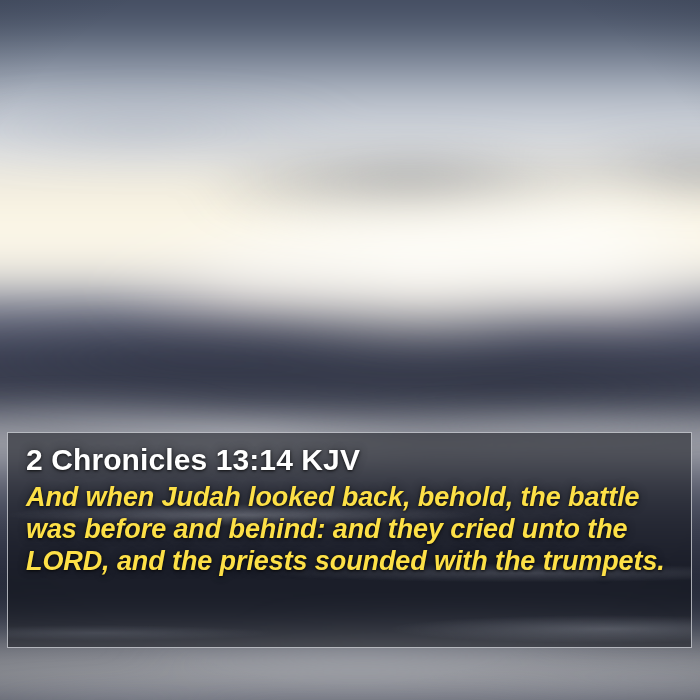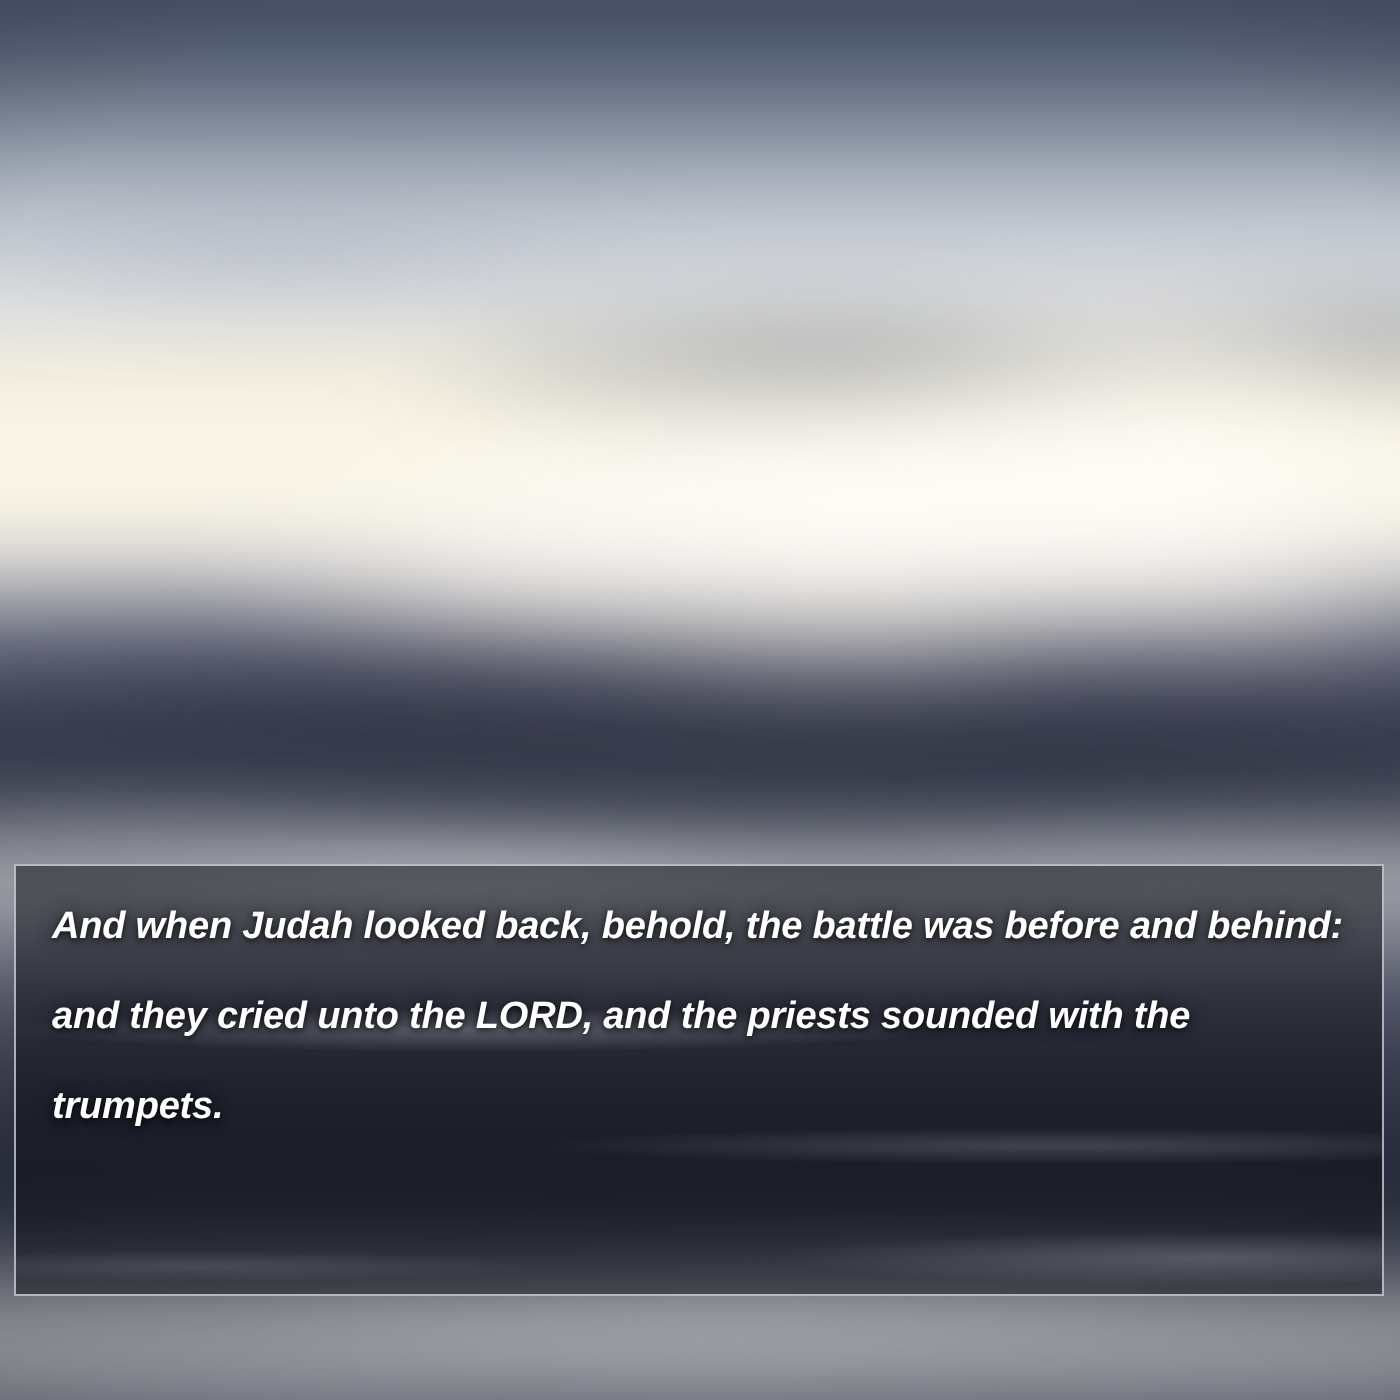--- a/index.html
+++ b/index.html
@@ -148,37 +148,38 @@
     letter-spacing: 0.1px;
     line-height: 38px;
     white-space: nowrap;
     text-shadow: 0 1px 3px rgba(0,0,0,0.75), 0 0 10px rgba(0,0,0,0.45);
   }
 
   #verse-text {
     position: relative;
     margin: 0;
     padding: 0;
-    color: #ffffff;
-    font-size: 19px;
+    color: #fde047;
+    font-size: 27px;
     font-weight: bold;
     font-style: italic;
-    line-height: 45px;
+    line-height: 32px;
     letter-spacing: -0.1px;
     text-shadow: 0 1px 3px rgba(0,0,0,0.75), 0 0 10px rgba(0,0,0,0.45);
   }
 </style>
 </head>
 <body>
 
 <div id="stage">
 
   <div class="bg-layer bg-base bg-blur"></div>
   <div class="bg-layer bg-clouds bg-blur-soft"></div>
   <div class="bg-layer bg-glow bg-blur-soft"></div>
   <div class="bg-layer bg-waves bg-blur"></div>
   <div class="bg-vignette"></div>
 
   <div id="verse-card">
+    <div id="verse-ref">2 Chronicles 13:14 KJV</div>
     <div id="verse-text">And when Judah looked back, behold, the battle was before and behind: and they cried unto the LORD, and the priests sounded with the trumpets.</div>
   </div>
 
 </div>
 
 </body></html>

